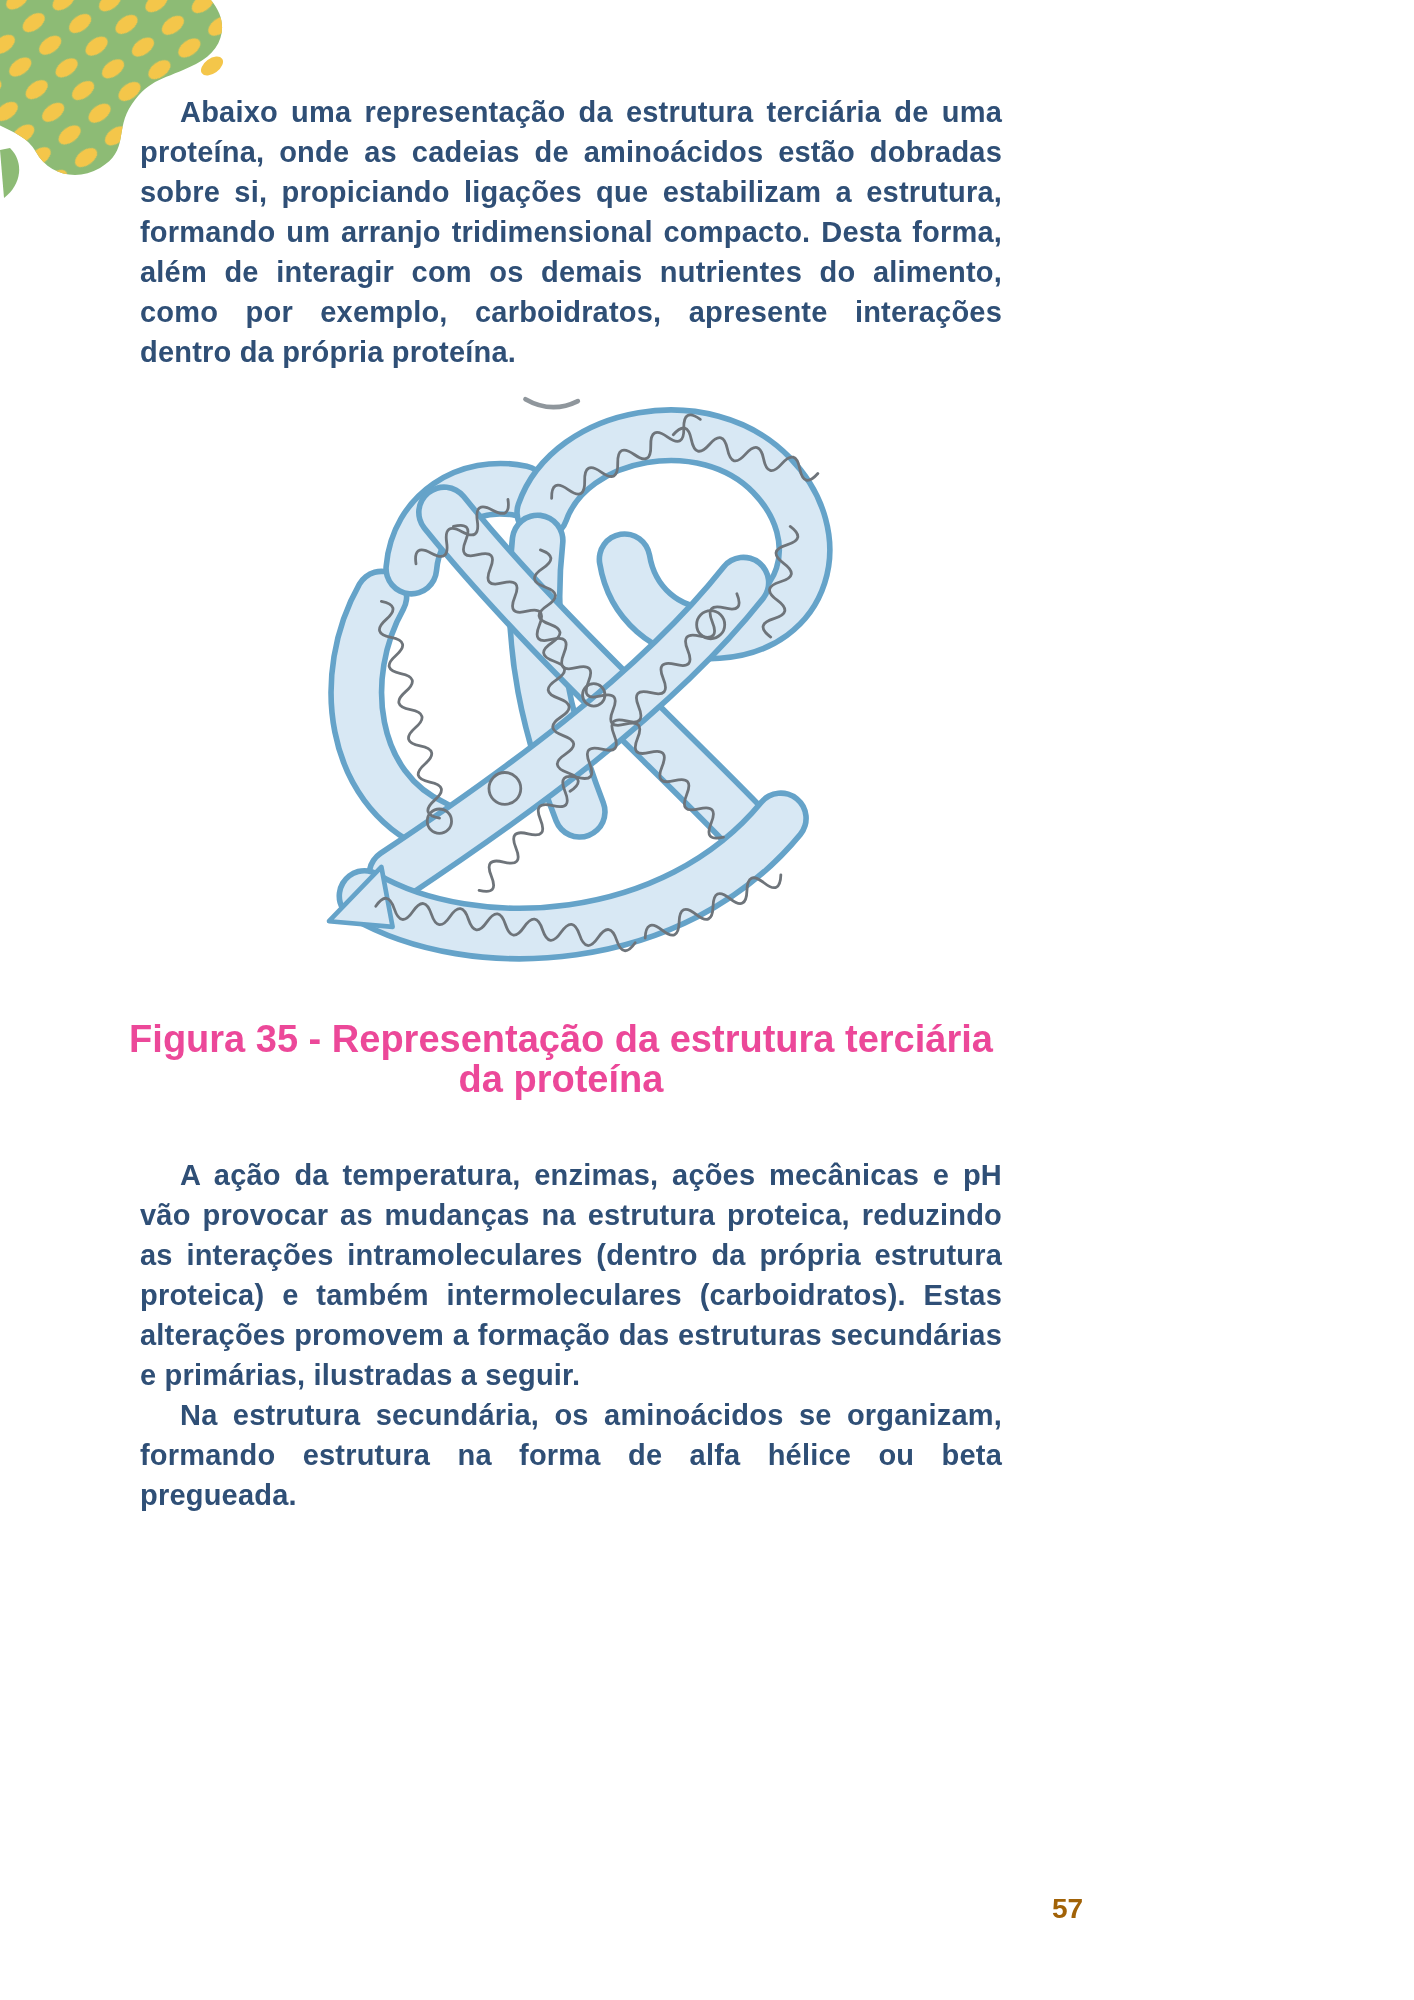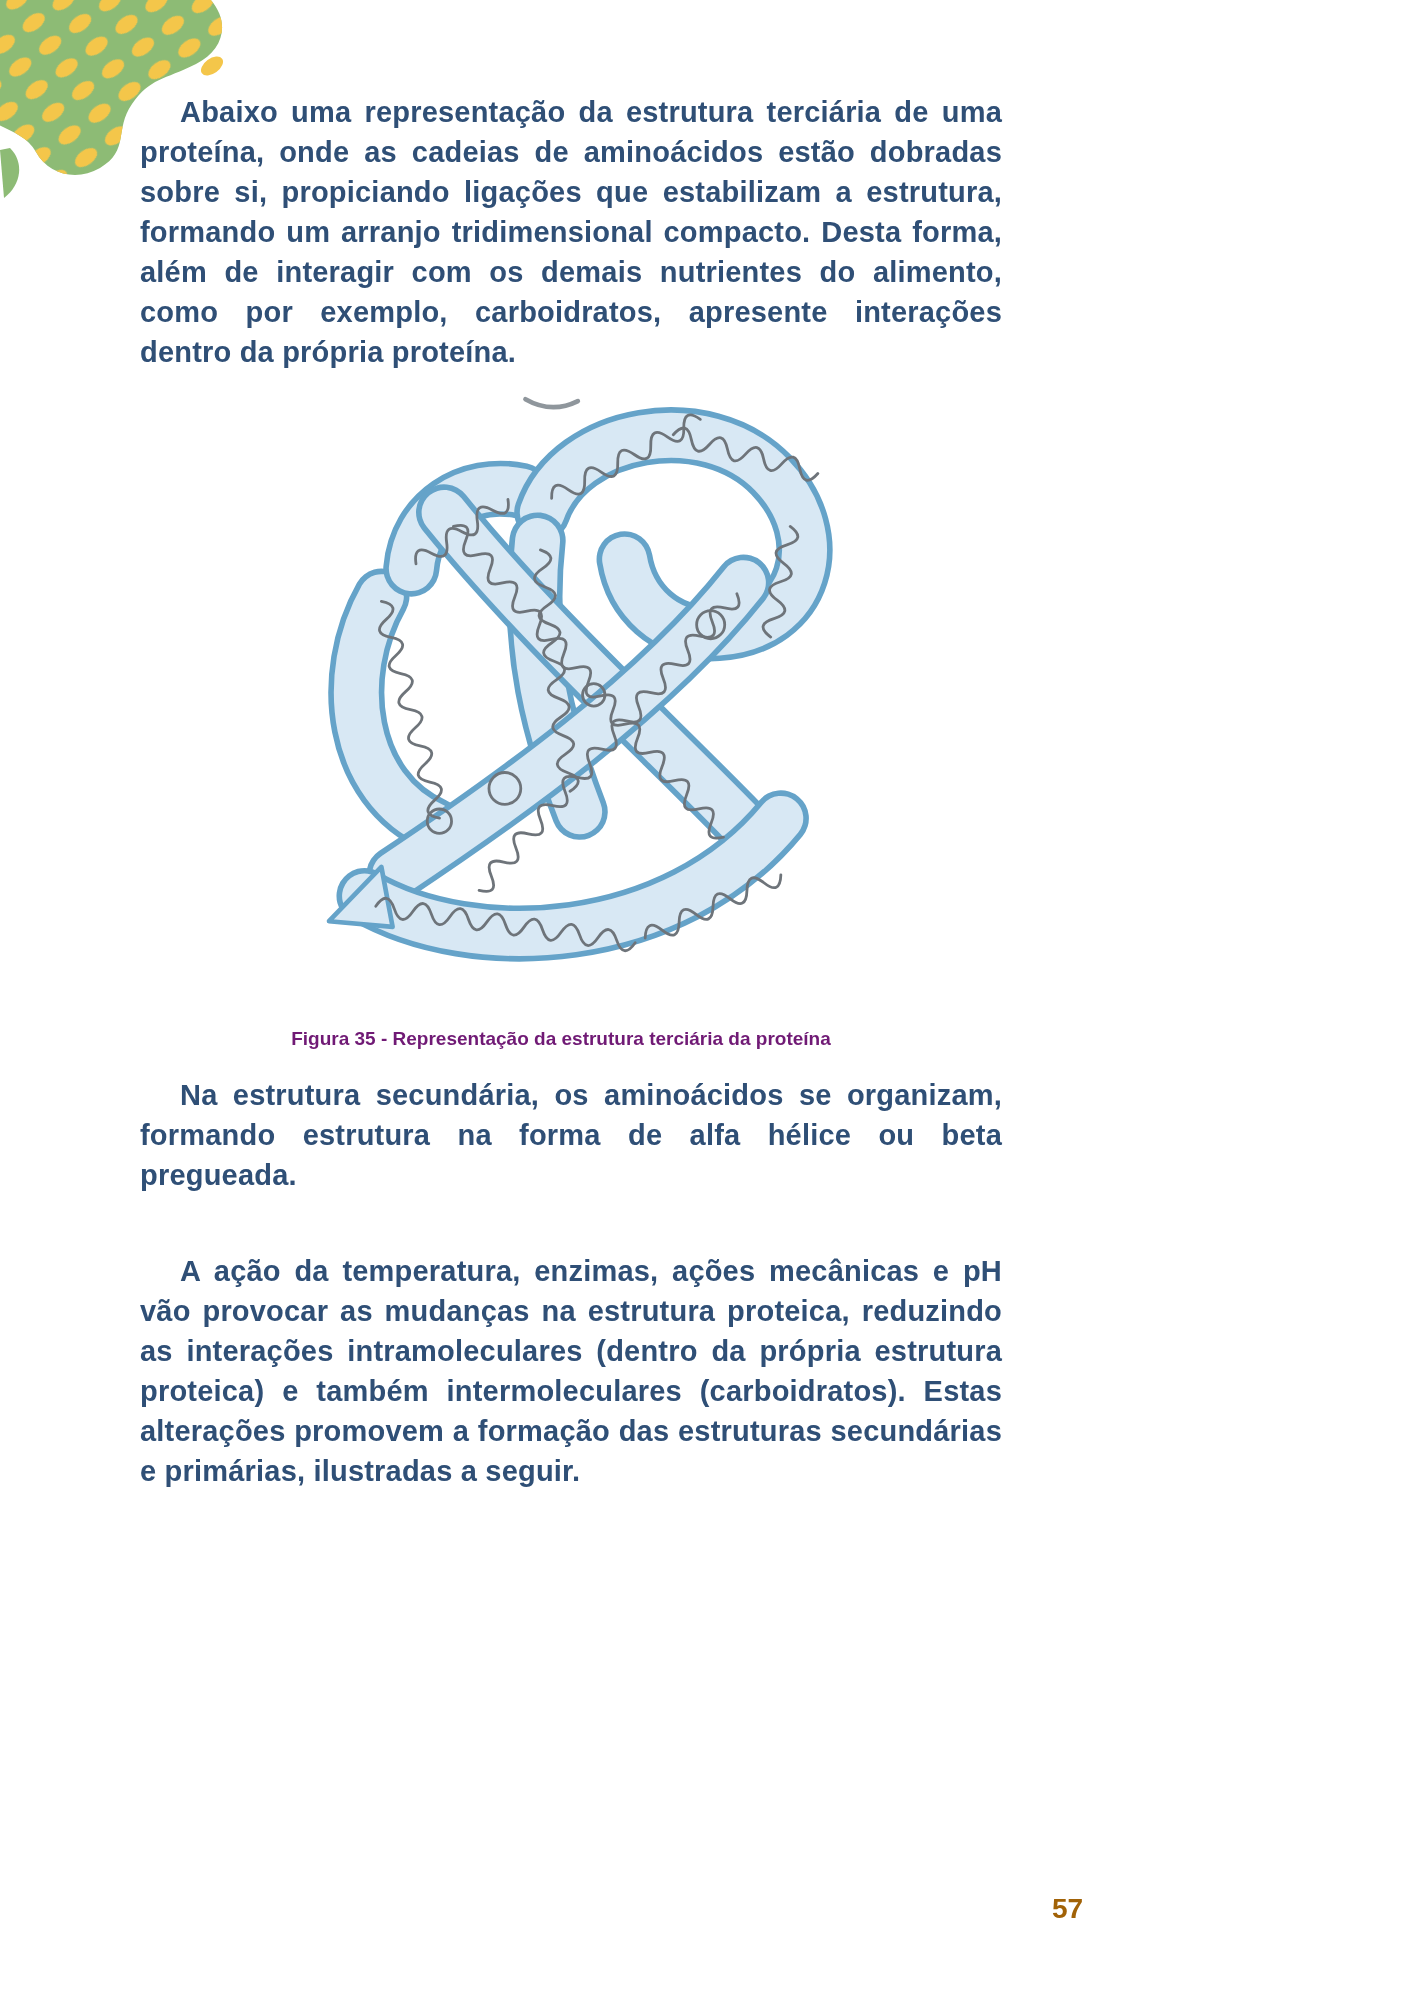--- a/index.html
+++ b/index.html
@@ -29,23 +29,23 @@
     font-weight:600;
     text-align:justify;
     letter-spacing:0.2px;
   }
   .indent { text-indent:40px;margin-left:20px; }
   .figure-wrap {
     margin:14px 0 0 0;
     text-align:center;
   }
   .caption {
-    margin:30px 0 16px 0;
-    color:#701a75;
-    font-size:19px;
+    margin:30px 0 5px 0;
+    color:#ec4899;
+    font-size:38px;
     line-height:40px;
     font-weight:700;
     text-align:center;
   }
   .para.after-figure { margin-top:56px; }
   .page-number {
     position:absolute;
     left:1052px;
     top:1893px;
     color:#a16207;
@@ -142,21 +142,21 @@
           <circle cx="250" cy="430" r="17"></circle>
           <circle cx="470" cy="255" r="15"></circle>
           <circle cx="180" cy="465" r="13"></circle>
           <circle cx="345" cy="330" r="12"></circle>
         </g>
       </svg>
     </figure>
 
     <p class="caption">Figura 35 - Representação da estrutura terciária da proteína</p>
 
+    <p class="para indent after-figure">A ação da temperatura, enzimas, ações mecânicas e pH vão provocar as mudanças na estrutura proteica, reduzindo as interações intramoleculares (dentro da própria estrutura proteica) e também intermoleculares (carboidratos). Estas alterações promovem a formação das estruturas secundárias e primárias, ilustradas a seguir.</p>
+
     <p class="para indent">Na estrutura secundária, os aminoácidos se organizam, formando estrutura na forma de alfa hélice ou beta pregueada.</p>
-
-    <p class="para indent after-figure">A ação da temperatura, enzimas, ações mecânicas e pH vão provocar as mudanças na estrutura proteica, reduzindo as interações intramoleculares (dentro da própria estrutura proteica) e também intermoleculares (carboidratos). Estas alterações promovem a formação das estruturas secundárias e primárias, ilustradas a seguir.</p>
 
   </div>
 
   <div class="page-number">57</div>
 
 </div>
 
 </body></html>

